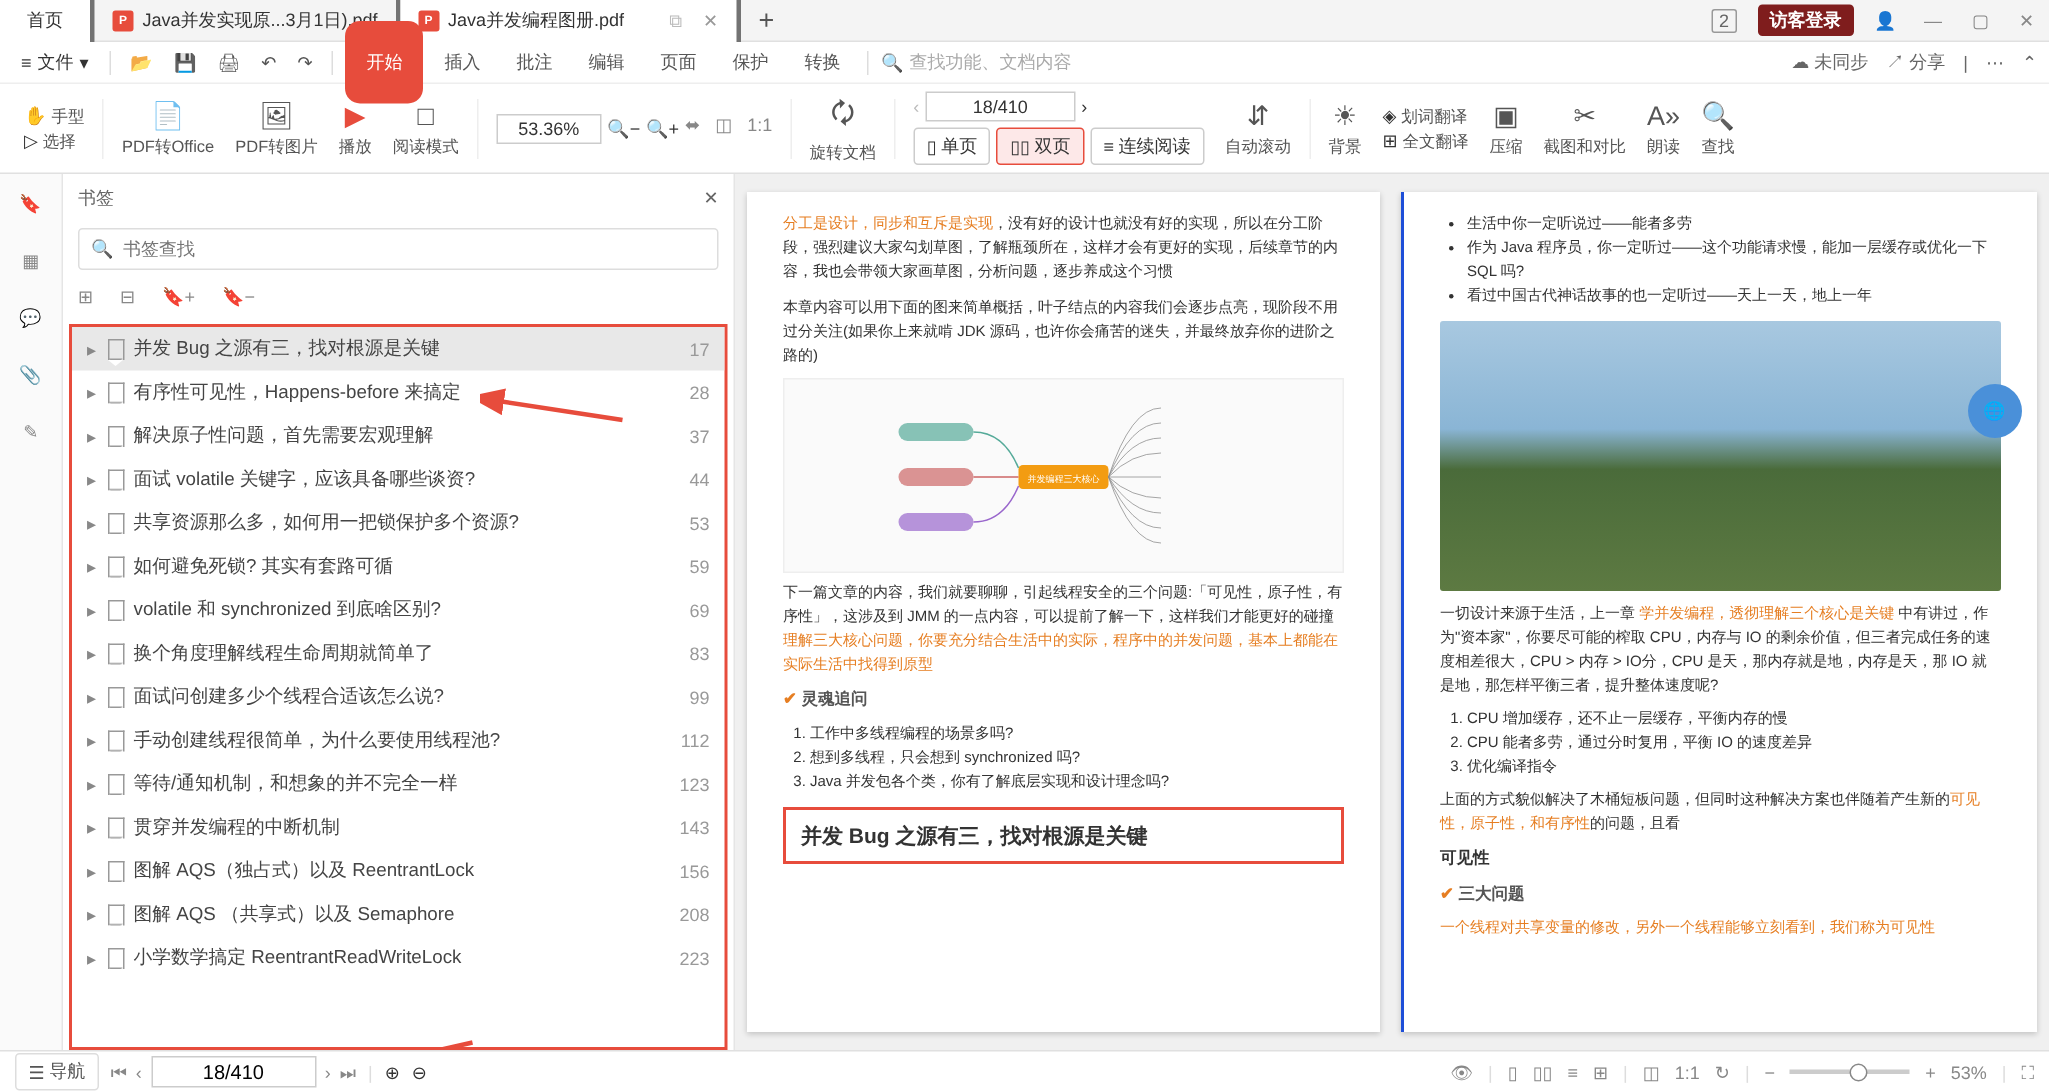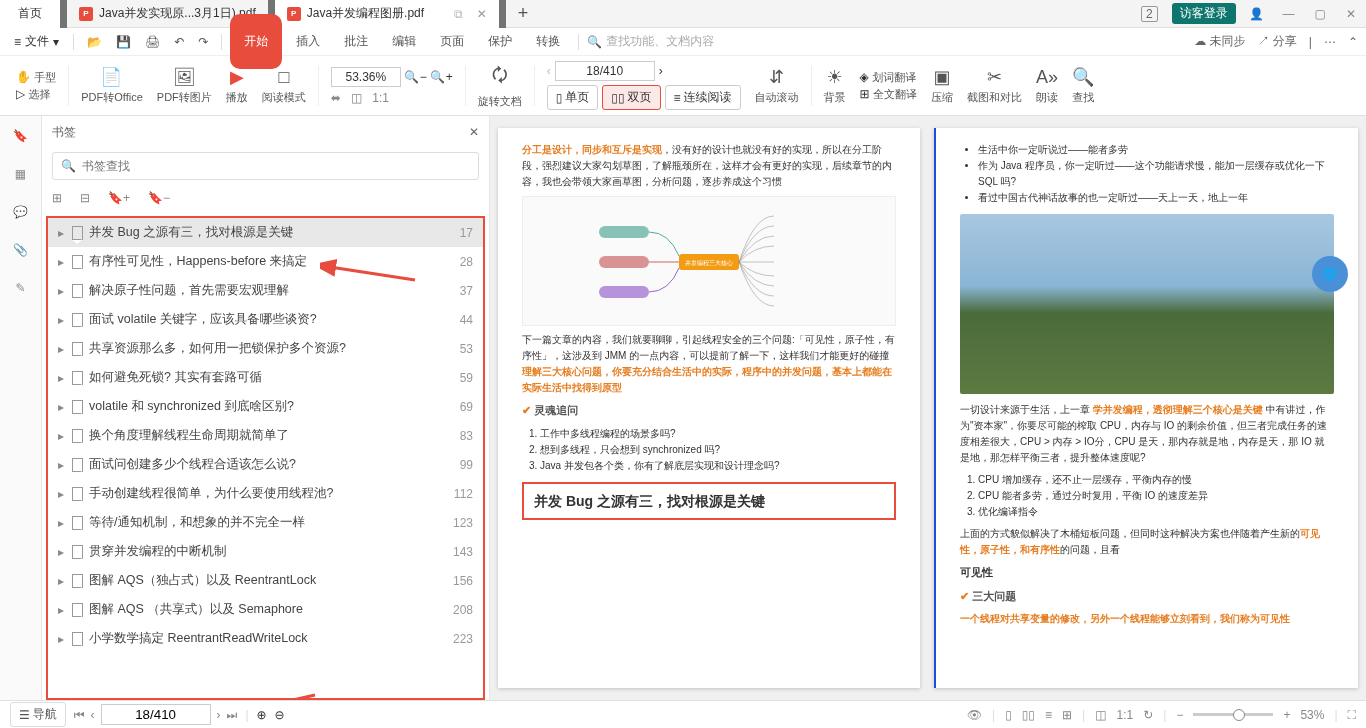--- a/index.html
+++ b/index.html
@@ -1,26 +1,26 @@
 <!DOCTYPE html>
 <html><head>
 <meta charset="utf-8">
 <style>
 *{margin:0;padding:0;box-sizing:border-box;font-family:"Microsoft YaHei",Arial,sans-serif;}
 body{background:#fff;width:1366px;height:728px;overflow:hidden;position:relative;font-size:12px;color:#333;}
 .titlebar{height:28px;background:#f4f4f4;border-bottom:1px solid #e0e0e0;display:flex;align-items:center;}
-.tab{height:28px;display:flex;align-items:center;padding:0 12px;border-right:7px solid #737373;cursor:pointer;gap:6px;}
+.tab{height:28px;display:flex;align-items:center;padding:0 12px;border-right:3px solid #737373;cursor:pointer;gap:6px;}
 .tab.home{background:#fff;padding:0 18px;}
 .tab.active{background:#fff;}
 .tab .pdf-icon{width:14px;height:14px;background:#e74c3c;border-radius:2px;display:flex;align-items:center;justify-content:center;color:#fff;font-size:8px;font-weight:bold;}
 .tab .close{color:#999;margin-left:8px;}
 .tab-add{padding:0 12px;color:#555;font-size:18px;}
 .titlebar-right{margin-left:auto;display:flex;align-items:center;height:28px;}
 .tbr-item{padding:0 8px;height:28px;display:flex;align-items:center;color:#666;}
-.login-btn{background:#0f766e;color:#fff;padding:2px 8px;border-radius:3px;margin:0 6px;}
+.login-btn{background:#7f1d1d;color:#fff;padding:2px 8px;border-radius:3px;margin:0 6px;font-weight:bold;}
 .win-ctrl{padding:0 10px;color:#888;display:flex;align-items:center;}
 .menubar{height:28px;background:#fff;border-bottom:1px solid #eee;display:flex;align-items:center;padding:0 8px;gap:4px;}
 .menu-file{display:flex;align-items:center;gap:4px;padding:3px 6px;}
 .menu-sep{width:1px;height:16px;background:#ddd;margin:0 4px;}
 .menu-icon{color:#555;padding:3px 5px;}
 .menu-item{padding:4px 10px;color:#555;}
 .menu-item.start{background:#e74c3c;color:#fff;border-radius:10px;padding:19px 14px;}
 .menubar-right{margin-left:auto;display:flex;align-items:center;gap:12px;color:#666;}
 .search-top{display:flex;align-items:center;color:#aaa;gap:4px;}
 .toolbar{height:60px;background:#fff;border-bottom:1px solid #e0e0e0;display:flex;align-items:center;padding:0 10px;gap:2px;}
@@ -45,21 +45,21 @@
 .bm-item{height:29px;display:flex;align-items:center;padding:0 10px;gap:6px;position:relative;}
 .bm-item.selected{background:#e8e8e8;}
 .bm-arrow-i{color:#888;width:8px;}
 .bm-bookmark-i{width:11px;height:14px;border:1px solid #999;border-bottom:none;position:relative;}
 .bm-bookmark-i::after{content:"";position:absolute;bottom:-4px;left:-1px;border-left:5.5px solid transparent;border-right:5.5px solid transparent;border-top:4px solid #fff;filter:drop-shadow(0 -1px 0 #999);}
 .bm-title{flex:1;color:#444;font-size:12.5px;white-space:nowrap;overflow:hidden;}
 .bm-page{color:#999;font-size:12px;}
 .content-area{flex:1;background:#f0f0f0;display:flex;padding:12px 8px;gap:14px;position:relative;overflow:hidden;}
 .page{background:#fff;flex:1;box-shadow:0 1px 4px rgba(0,0,0,0.2);padding:14px 24px;font-size:10px;line-height:1.6;color:#333;position:relative;}
 .page h3{color:#555;font-size:11px;margin:6px 0;}
-.page .orange{color:#e67e22;font-weight:bold;}
+.page .orange{color:#e67e22;font-weight:normal;}
 .page .check{color:#e67e22;}
 .page .mindmap{background:#fafafa;border:1px solid #eee;height:130px;margin:6px 0;display:flex;align-items:center;justify-content:center;color:#aaa;font-size:9px;}
 .red-box{border:2px solid #e74c3c;padding:6px 10px;margin:8px 0;}
 .red-box-title{font-size:14px;font-weight:bold;}
 .landscape{width:100%;height:180px;background:linear-gradient(to bottom,#a8c8e0 0%,#8ab5d5 40%,#4a6b3a 55%,#5d7a42 100%);margin:8px 0;position:relative;border-radius:2px;}
 .statusbar{height:28px;background:#fff;border-top:1px solid #e0e0e0;display:flex;align-items:center;padding:0 10px;gap:8px;position:absolute;bottom:0;left:0;right:0;}
 .st-btn{padding:3px 8px;border:1px solid #ddd;border-radius:3px;display:flex;align-items:center;gap:3px;color:#555;}
 .st-nav{display:flex;align-items:center;gap:6px;color:#888;}
 .st-right{margin-left:auto;display:flex;align-items:center;gap:10px;color:#888;}
 .slider{width:80px;height:3px;background:#ccc;position:relative;}
@@ -138,21 +138,21 @@
     </div>
   <div class="tb-group">
       <span class="tb-icon" style="color:#e74c3c">▶</span>
       <span class="tb-label">播放</span>
     </div>
   <div class="tb-group">
       <span class="tb-icon">□</span>
       <span class="tb-label">阅读模式</span>
     </div>
   <div class="tb-sep"></div>
-  <div style="display:flex;flex-direction:column;gap:4px;padding:0 6px">
+  <div style="display:flex;gap:4px;padding:0 6px">
     <div style="display:flex;gap:4px;align-items:center">
       <div class="zoom-box">53.36%</div>
       <span>🔍−</span>
       <span>🔍+</span>
     </div>
     <div style="display:flex;gap:10px;color:#888">
       <span>⬌</span>
       <span>◫</span>
       <span>1:1</span>
     </div>
@@ -319,20 +319,21 @@
           <span class="bm-bookmark-i"></span>
           <span class="bm-title">小学数学搞定 ReentrantReadWriteLock</span>
           <span class="bm-page">223</span>
         </div>
       </div>
   </div>
 
   <div class="content-area">
     <div class="page">
       <p><span class="orange">分工是设计，同步和互斥是实现</span><span>，没有好的设计也就没有好的实现，所以在分工阶段，强烈建议大家勾划草图，了解瓶颈所在，这样才会有更好的实现，后续章节的内容，我也会带领大家画草图，分析问题，逐步养成这个习惯</span></p>
+      <p style="margin-top:8px">本章内容可以用下面的图来简单概括，叶子结点的内容我们会逐步点亮，现阶段不用过分关注(如果你上来就啃 JDK 源码，也许你会痛苦的迷失，并最终放弃你的进阶之路的)</p>
       <div class="mindmap">
         <svg width="260" height="110" viewBox="0 0 260 110">
           <rect x="100" y="48" width="60" height="16" rx="3" fill="#f39c12"></rect>
           <text x="130" y="59" font-size="6" fill="#fff" text-anchor="middle">并发编程三大核心</text>
           <rect x="20" y="20" width="50" height="12" rx="6" fill="#5a9" opacity="0.7"></rect>
             <path d="M70 26 Q90 26 100 50" stroke="#5a9" fill="none"></path>
           <rect x="20" y="50" width="50" height="12" rx="6" fill="#c66" opacity="0.7"></rect>
             <path d="M70 56 L100 56" stroke="#c66" fill="none"></path>
           <rect x="20" y="80" width="50" height="12" rx="6" fill="#96c" opacity="0.7"></rect>
             <path d="M70 86 Q90 86 100 62" stroke="#96c" fill="none"></path>

